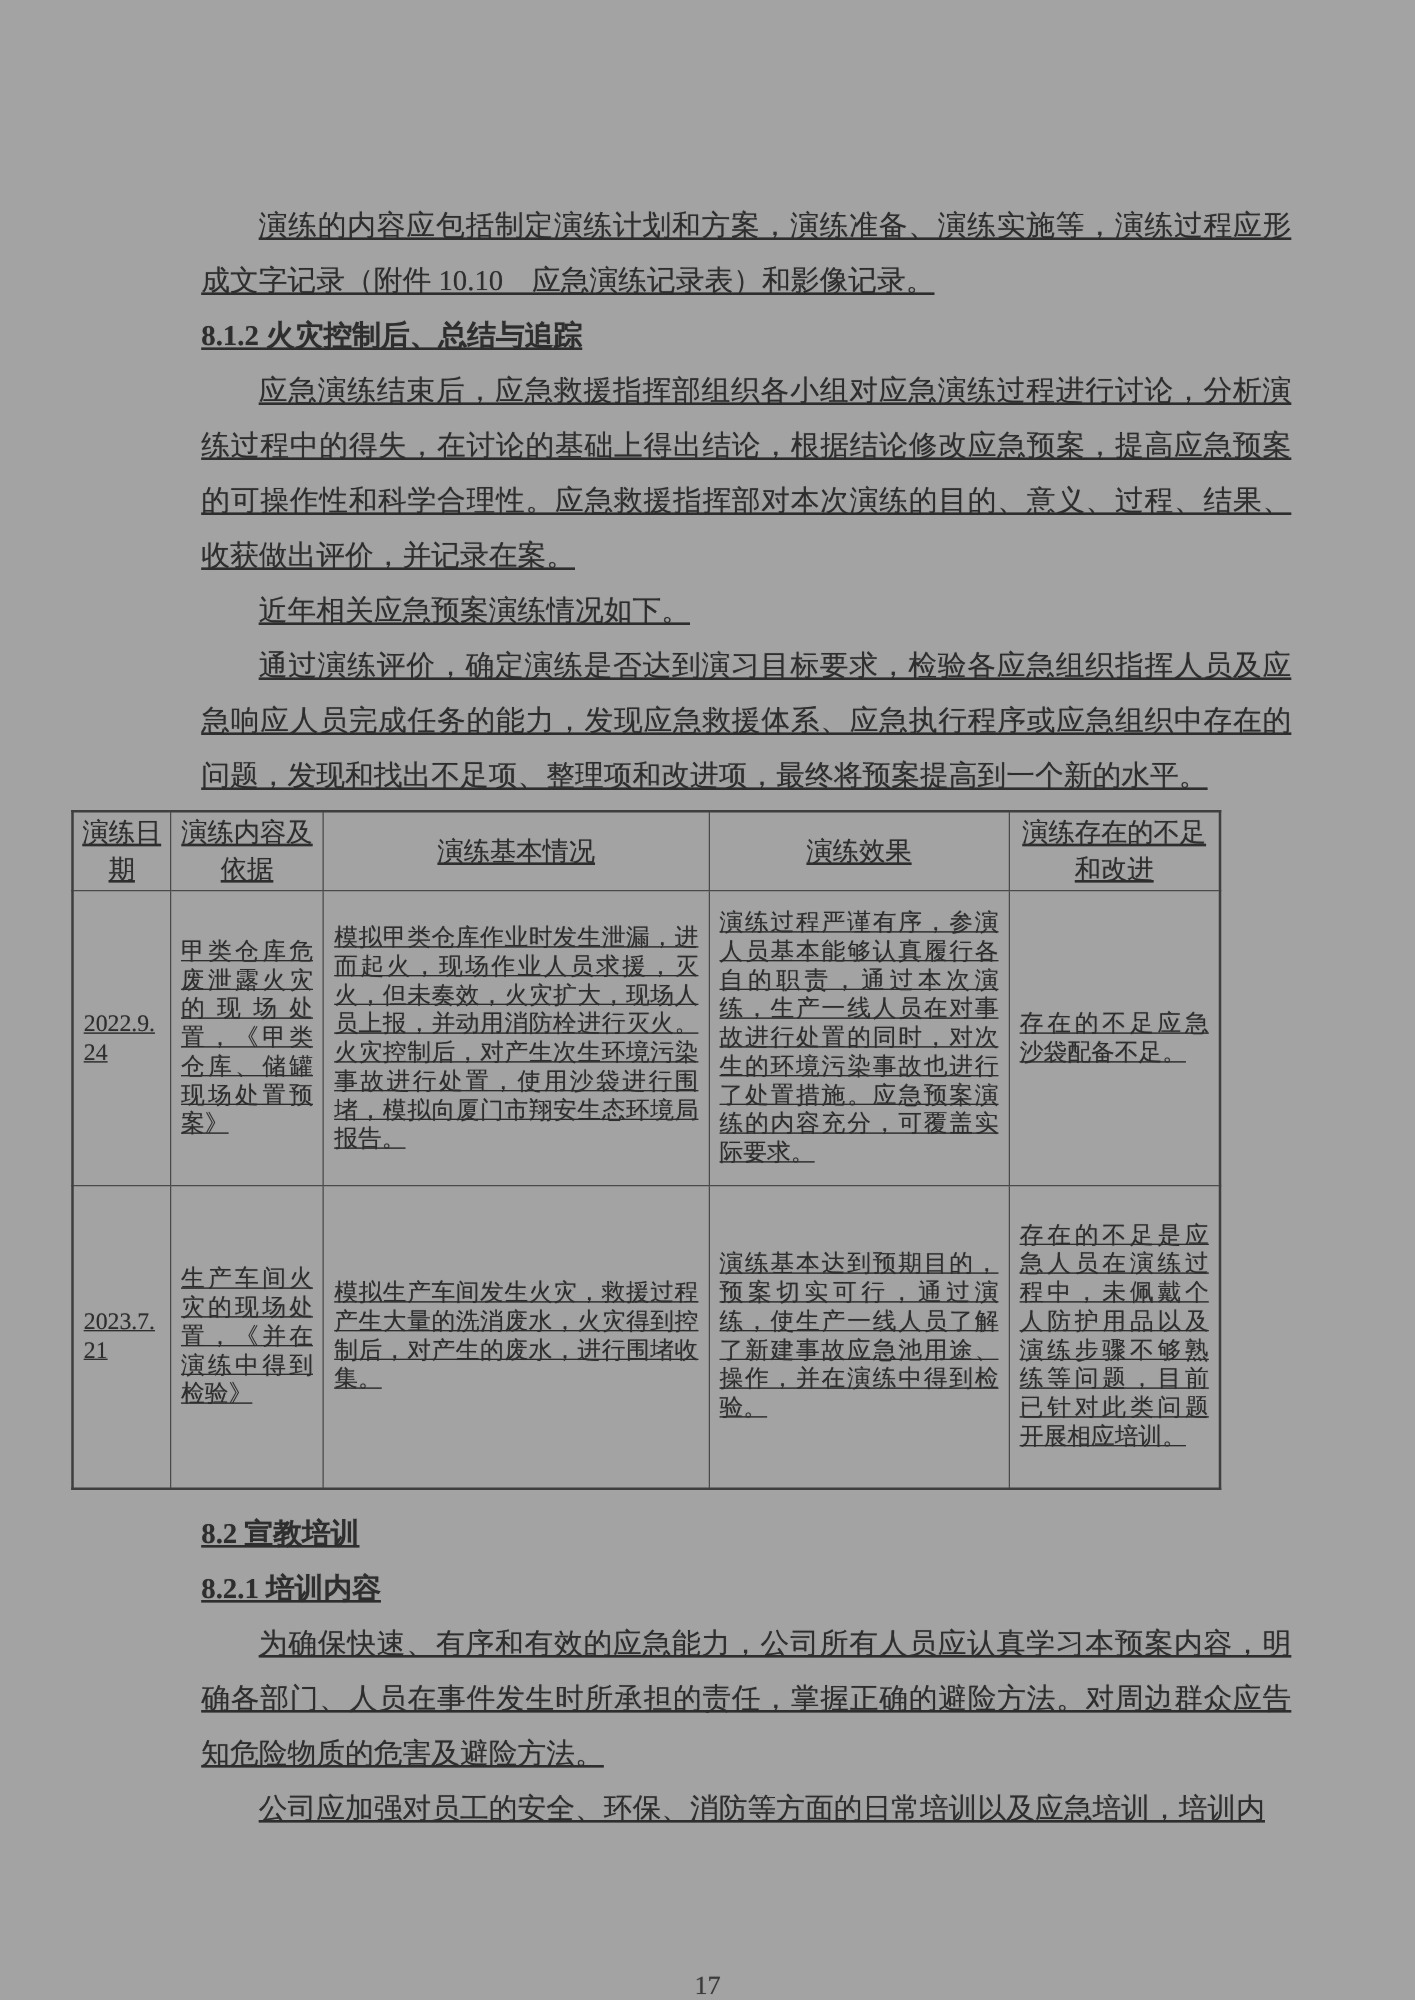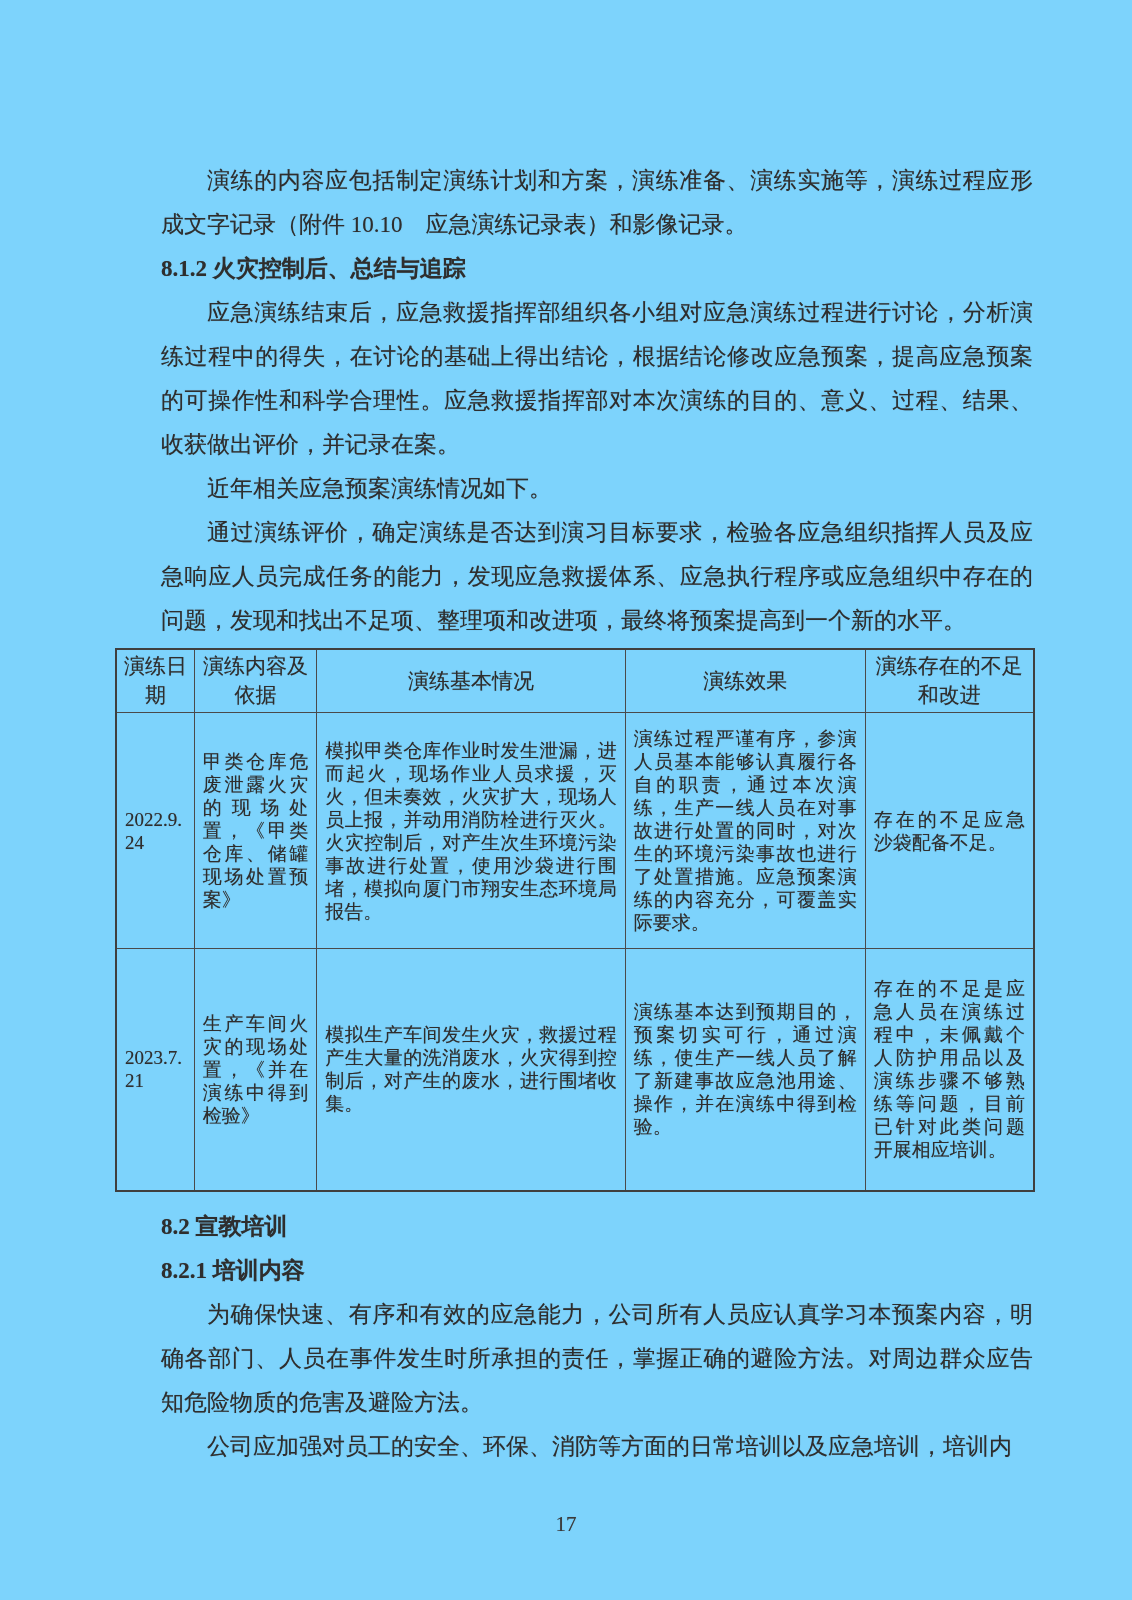--- a/index.html
+++ b/index.html
@@ -1,24 +1,25 @@
 <!DOCTYPE html>
 <html><head>
 <meta charset="utf-8">
 <style>
   html, body { margin: 0; padding: 0; background: #ffffff; }
   .page {
     position: relative;
     width: 1132px;
     height: 1600px;
-    background: #7dd3fc;
+    background: #a3a3a3;
     font-family: "Liberation Serif", serif;
     color: #2e2e2e;
     overflow: hidden;
     text-shadow: 0 0 0.7px rgba(60,60,60,0.55);
+    text-decoration: underline;
   }
   .text-block {
     margin-left: 161px;
     margin-right: 99px;
   }
   .first-block { padding-top: 159px; }
   p.body-p {
     margin: 0;
     font-size: 23px;
     line-height: 44px;
@@ -30,21 +31,21 @@
     margin: 0;
     font-size: 23px;
     line-height: 44px;
     font-weight: bold;
     text-align: left;
   }
   table.drill-table {
     border-collapse: collapse;
     table-layout: fixed;
     width: 920px;
-    margin-left: 115px;
+    margin-left: 57px;
     margin-top: 5px;
     border: 2px solid #3f3f3f;
   }
   table.drill-table th, table.drill-table td {
     border: 1px solid #4a4a4a;
     vertical-align: middle;
     overflow: hidden;
   }
   table.drill-table th {
     font-weight: normal;
@@ -71,21 +72,21 @@
   tr.row-2 { height: 242px; }
   .col-date    { width: 78px;  }
   .col-content { width: 122px; }
   .col-basic   { width: 307px; }
   .col-effect  { width: 239px; }
   .col-gap     { width: 168px; }
   .after-table { margin-top: 13px; }
   .page-footer {
     position: absolute;
     left: 0;
-    top: 1512px;
+    top: 1576px;
     width: 1132px;
     text-align: center;
     font-size: 21px;
     color: #3a3a3a;
   }
 </style>
 </head>
 <body>
 
 <div class="page">

